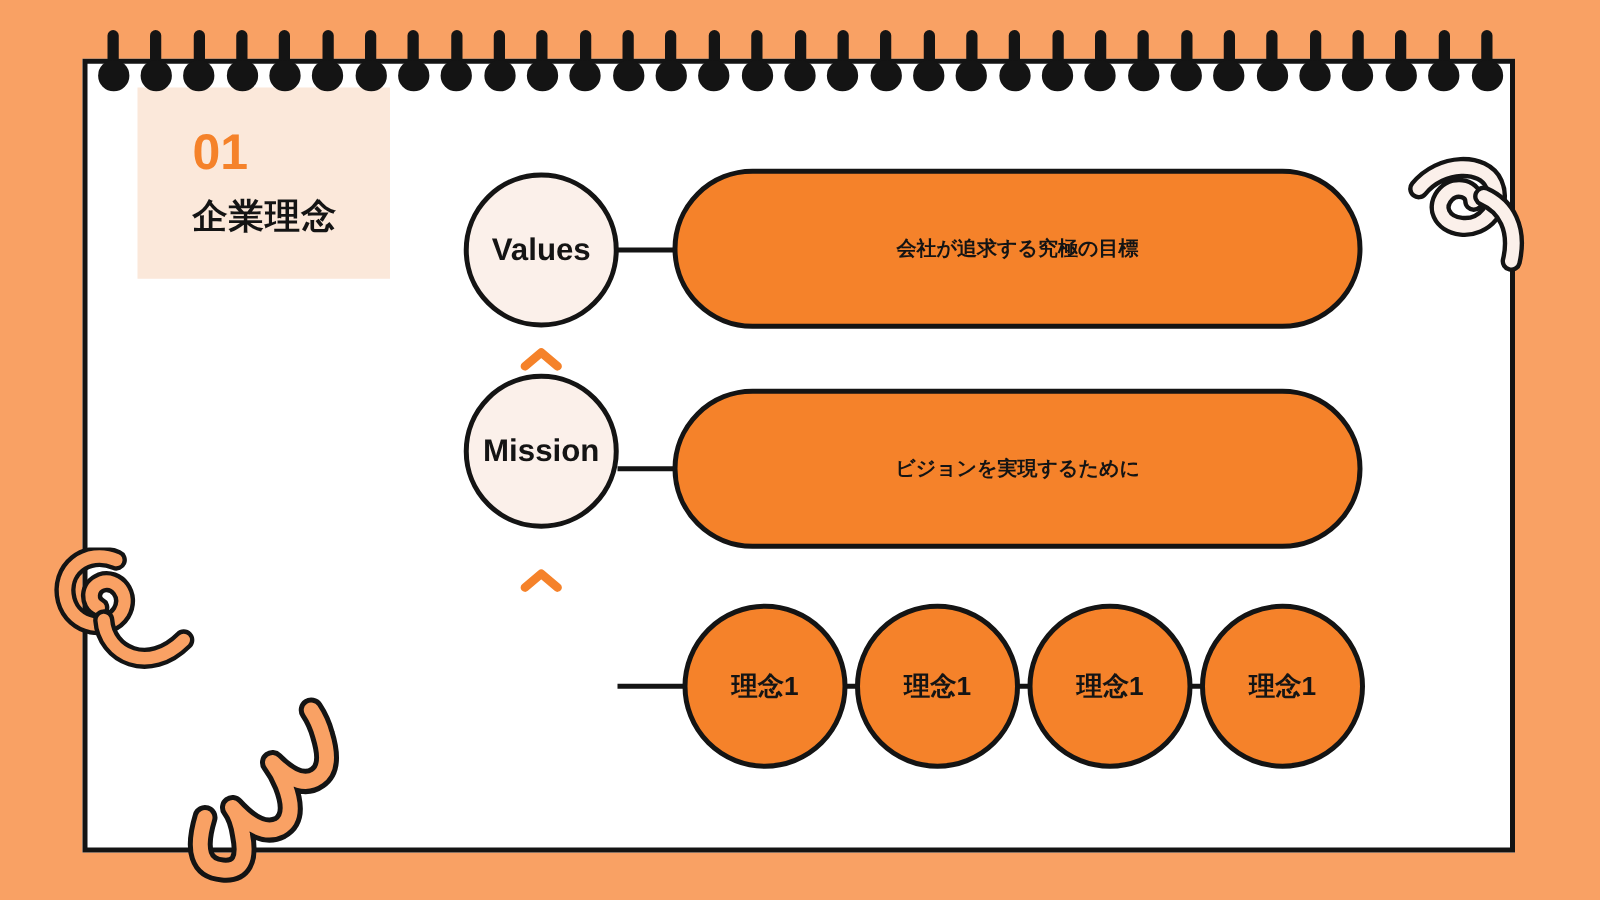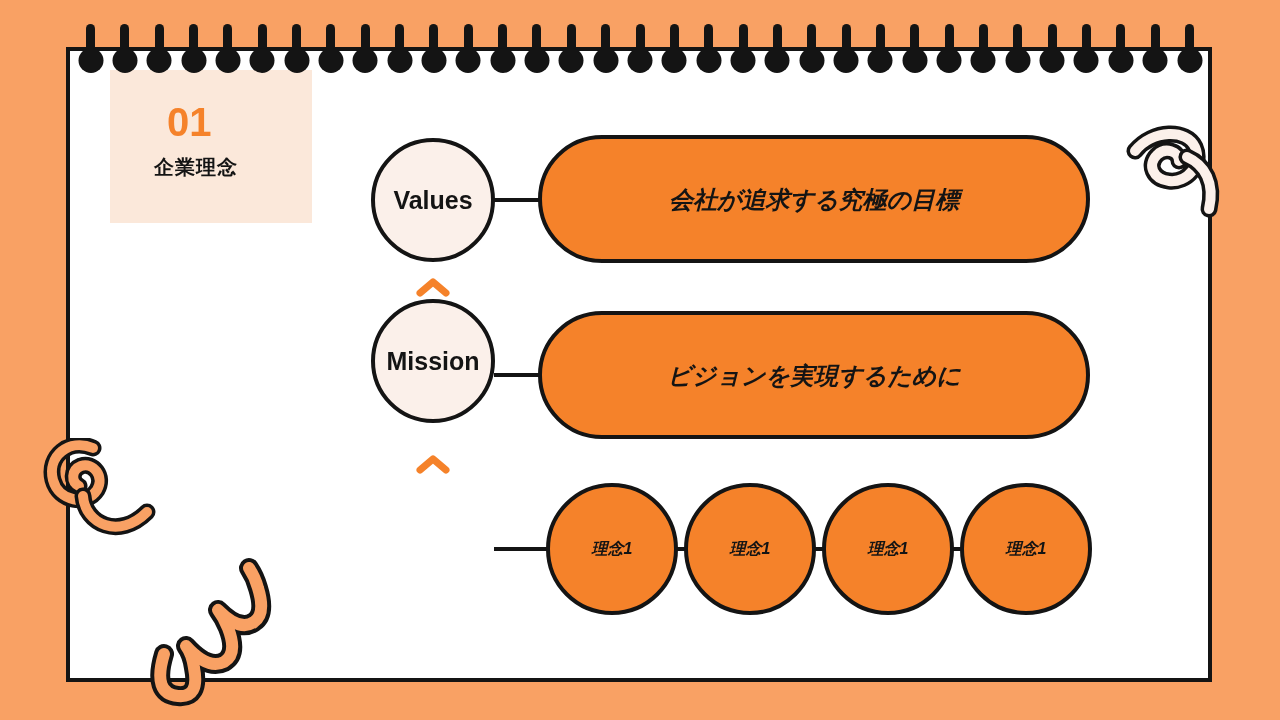--- a/index.html
+++ b/index.html
@@ -22,37 +22,37 @@
   
   .binding{position:absolute;left:86px;top:24px;width:1108px;height:50px;
            display:flex;justify-content:space-between;z-index:6;}
   .pin{position:relative;width:9px;height:36px;background:var(--c-ink);border-radius:5px;}
   .pin::after{content:'';position:absolute;left:50%;transform:translateX(-50%);
               bottom:-13px;width:25px;height:25px;border-radius:50%;background:var(--c-ink);}
 
   
   .title-box{position:absolute;left:110px;top:70px;width:202px;height:153px;
              background:var(--c-peach);padding:32px 0 0 44px;z-index:2;}
-  .section-number{font-size:40px;font-weight:bold;color:var(--c-accent);line-height:1;margin-left:13px;}
-  .section-title{font-size:20px;font-weight:bold;color:var(--c-ink);margin-top:12px;letter-spacing:1px;}
+  .section-number{font-size:40px;font-weight:bold;color:var(--c-accent);line-height:1;}
+  .section-title{font-size:28px;font-weight:bold;color:var(--c-ink);margin-top:12px;letter-spacing:1px;}
 
   
   .node-circle{position:absolute;width:124px;height:124px;border-radius:50%;
                background:var(--c-cream);border:4px solid var(--c-ink);
                display:flex;align-items:center;justify-content:center;z-index:3;}
   .node-circle .lbl{font-size:25px;font-weight:bold;color:var(--c-ink);}
   .connector{position:absolute;height:4px;background:var(--c-ink);z-index:1;}
   .pill{position:absolute;left:538px;width:552px;height:128px;border-radius:64px;
         background:var(--c-accent);border:4px solid var(--c-ink);
         display:flex;flex-direction:column;align-items:center;justify-content:center;z-index:3;}
-  .pill .txt{font-size:24px;font-weight:bold;color:var(--c-ink);line-height:33px;text-align:center;font-style:italic;}
+  .pill .txt{font-size:16px;font-weight:bold;color:var(--c-ink);line-height:33px;text-align:center;}
   .value-circle{position:absolute;top:483px;width:132px;height:132px;border-radius:50%;
                 background:var(--c-accent);border:4px solid var(--c-ink);
                 display:flex;align-items:center;justify-content:center;z-index:3;}
-  .value-circle .lbl{font-size:16px;font-weight:bold;color:var(--c-ink);font-style:italic;}
+  .value-circle .lbl{font-size:21px;font-weight:bold;color:var(--c-ink);}
   .chevron{position:absolute;left:415px;width:36px;height:20px;z-index:3;}
 
   .doodle{position:absolute;z-index:7;}
 </style>
 </head>
 <body>
 
 <div class="stage">
 
   <div class="paper"></div>

